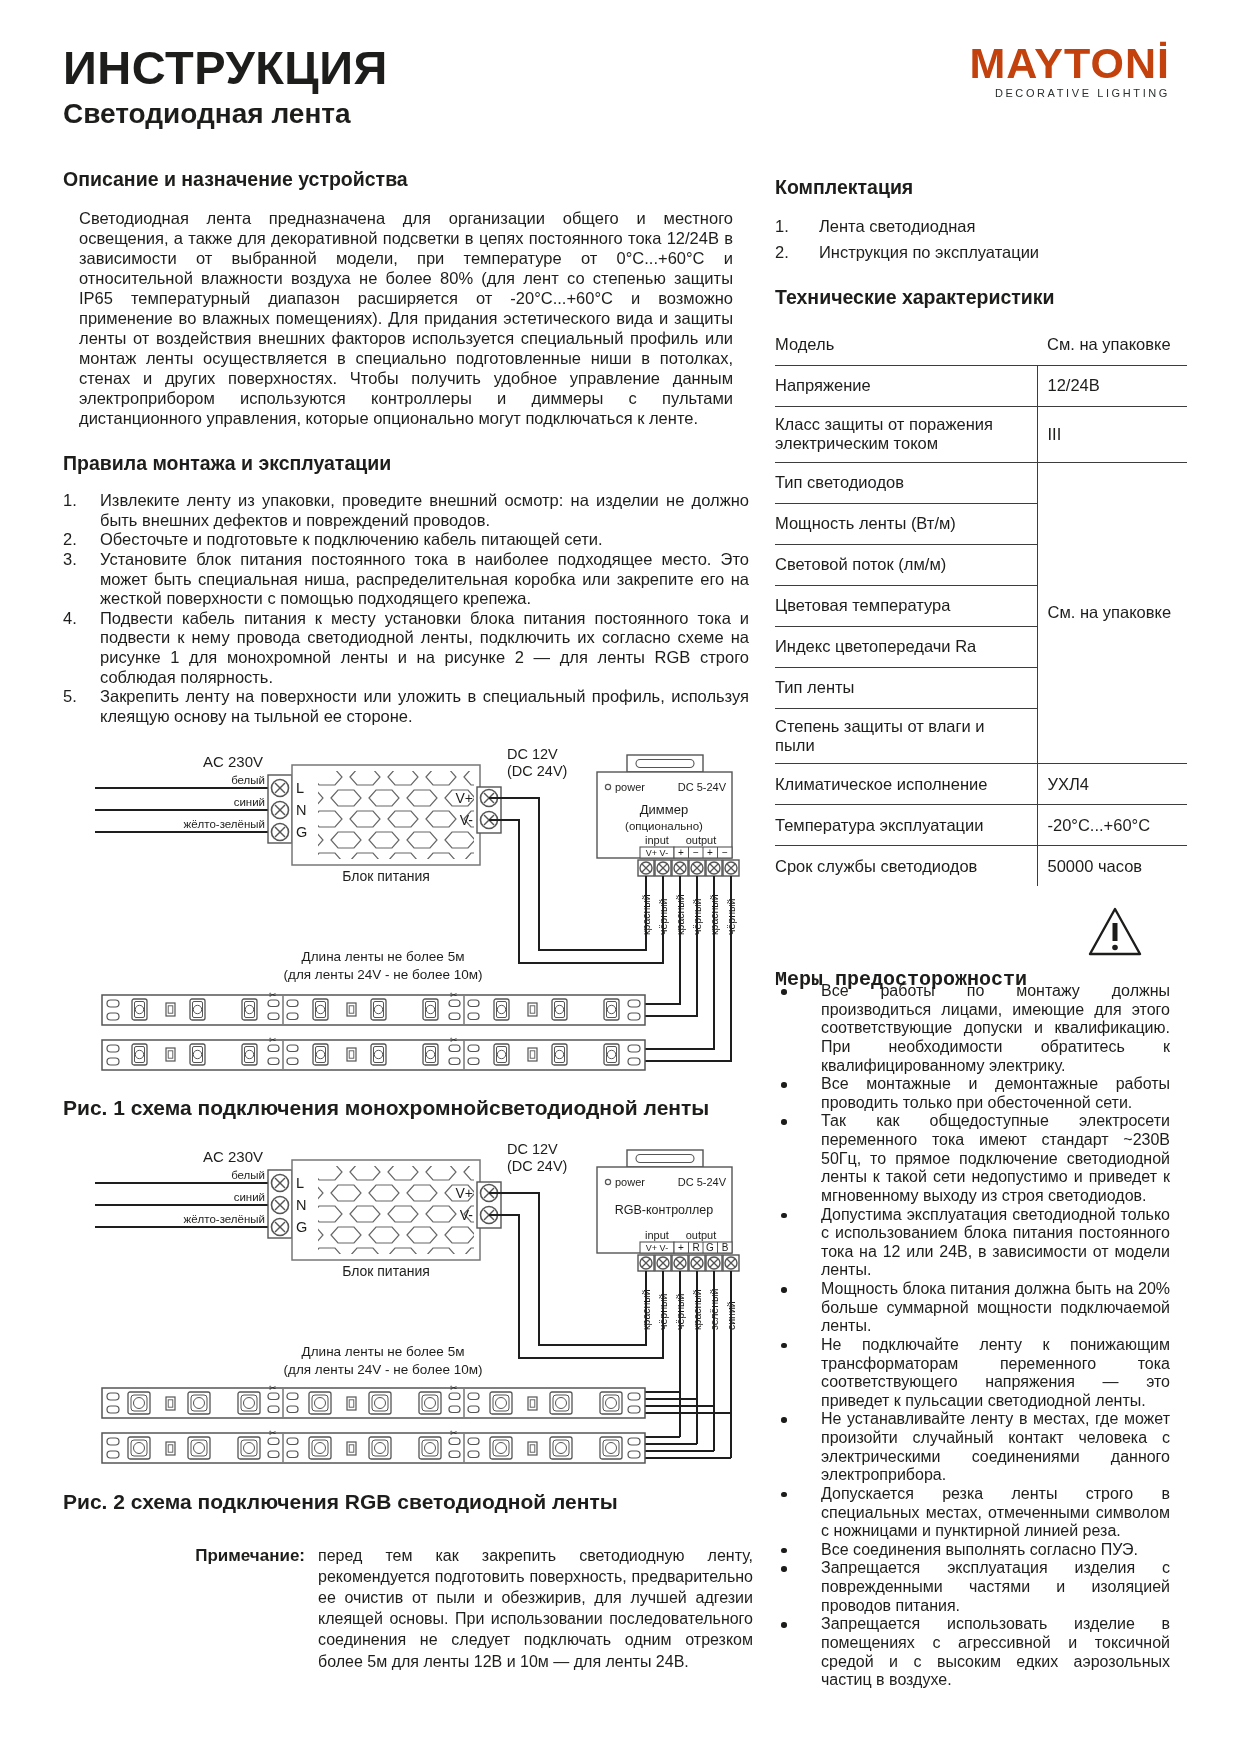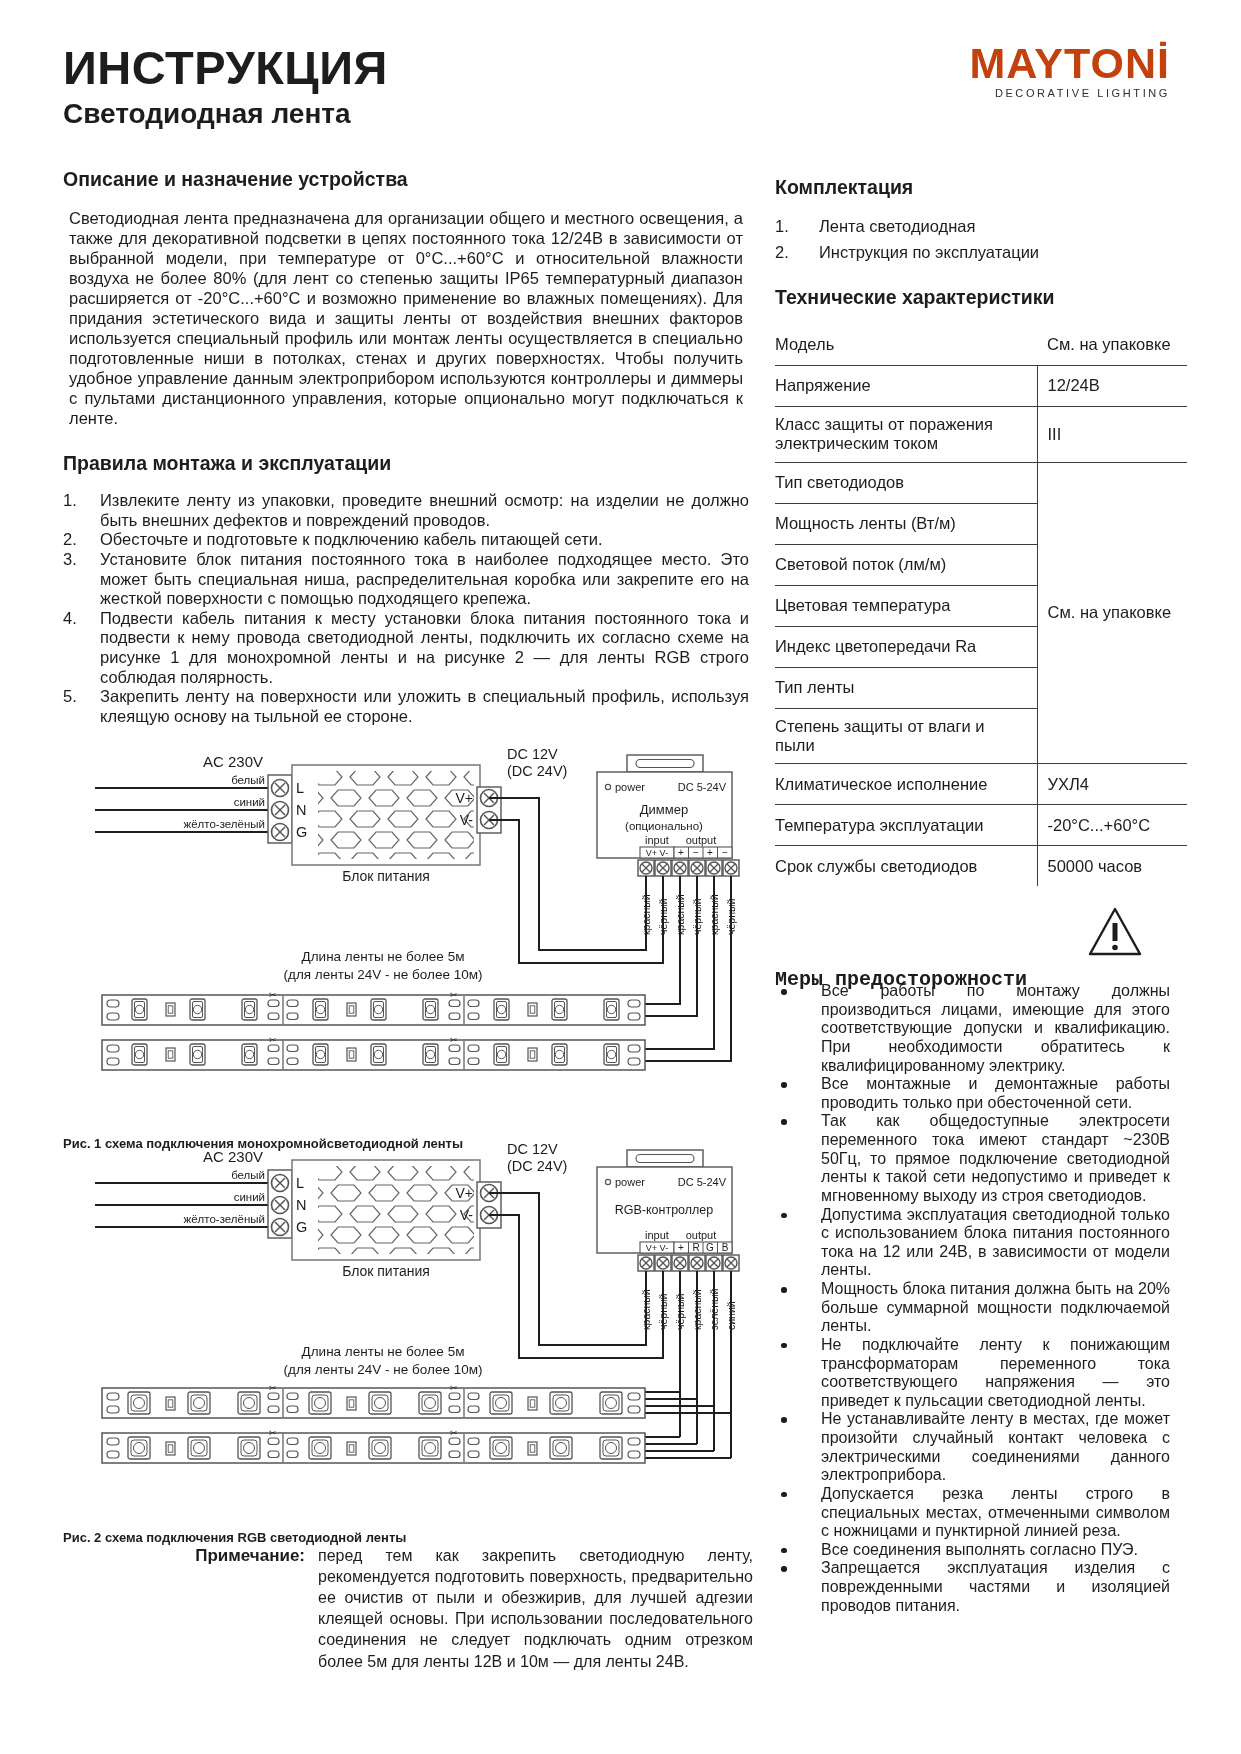--- a/index.html
+++ b/index.html
@@ -5,25 +5,25 @@
   html,body{margin:0;padding:0;}
   body{
     width:1241px;height:1754px;background:#ffffff;position:relative;overflow:hidden;
     font-family:"Liberation Sans",sans-serif;color:#1d1d1b;
     -webkit-font-smoothing:antialiased;
   }
   .abs{position:absolute;}
   .h1{font-size:47px;font-weight:700;letter-spacing:.5px;line-height:1;}
   .sub{font-size:28px;line-height:1.1;font-weight:bold;}
   .h2{font-size:19.5px;font-weight:700;margin:0 0 18px 0;}
-  .body-text{font-size:16.5px;line-height:1.21;text-align:justify;margin:6px;}
+  .body-text{font-size:16.5px;line-height:1.21;text-align:justify;margin:16px;}
   .numlist .row{display:flex;align-items:flex-start;}
   .numlist .num{flex:none;width:37px;font-size:16.5px;line-height:1.19;}
   .numlist .txt{flex:1;font-size:16.5px;line-height:1.19;text-align:justify;}
-  .caption{font-size:13px;font-weight:700;margin-top:40px;}
+  .caption{font-size:21px;font-weight:700;}
   .note{display:flex;width:690px;}
   .note .note-label{flex:none;width:242px;text-align:right;font-size:17px;font-weight:700;padding-right:13px;line-height:1.25;}
   .note .note-text{flex:1;font-size:16px;line-height:1.32;text-align:justify;}
   
   .logo-wrap{text-align:right;line-height:1;}
   .logo{font-size:43px;font-weight:700;letter-spacing:1px;color:#c2410c;}
   .tagline{font-size:11px;letter-spacing:2.6px;color:#2a2f2f;margin-top:3px;}
   .kom-list .row{display:flex;margin-bottom:7px;}
   .kom-list .num{flex:none;width:44px;font-size:16.5px;}
   .kom-list .txt{flex:1;font-size:16.5px;}
@@ -502,13 +502,19 @@
         <span class="dot"></span>
       </span>
       <div class="txt">Все соединения выполнять согласно ПУЭ.</div>
     </div>
   <div class="row">
       <span class="mark">
         <span class="dot"></span>
       </span>
       <div class="txt">Запрещается эксплуатация изделия с поврежденными частями и изоляцией проводов питания.</div>
     </div>
+  <div class="row">
+      <span class="mark">
+        <span class="dot"></span>
+      </span>
+      <div class="txt">Запрещается использовать изделие в помещениях с агрессивной и токсичной средой и с высоким едких аэрозольных частиц в воздухе.</div>
+    </div>
 </div>
 
 </body></html>

